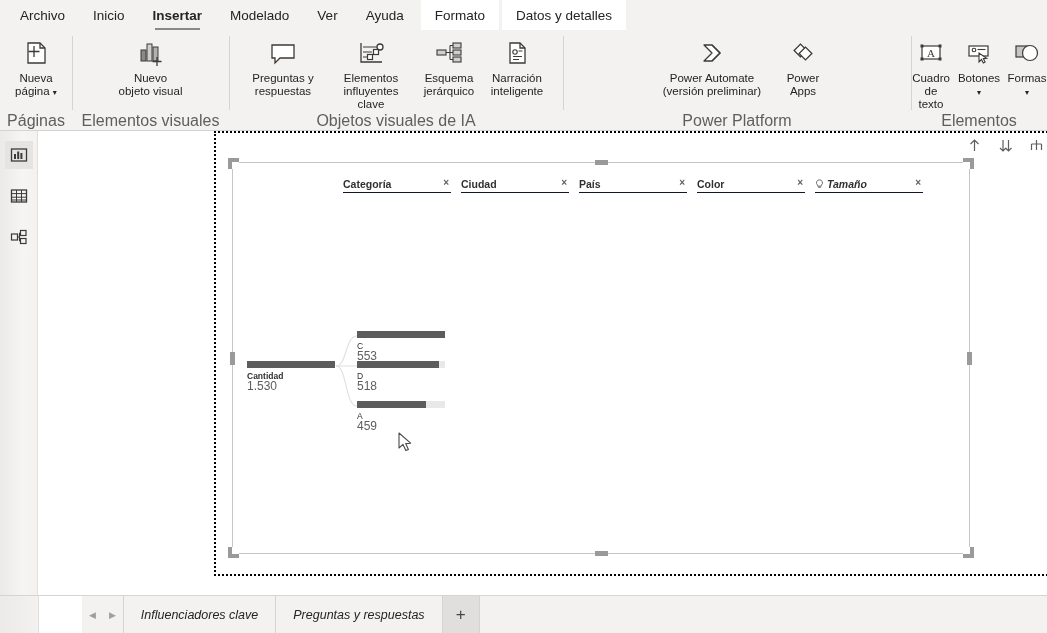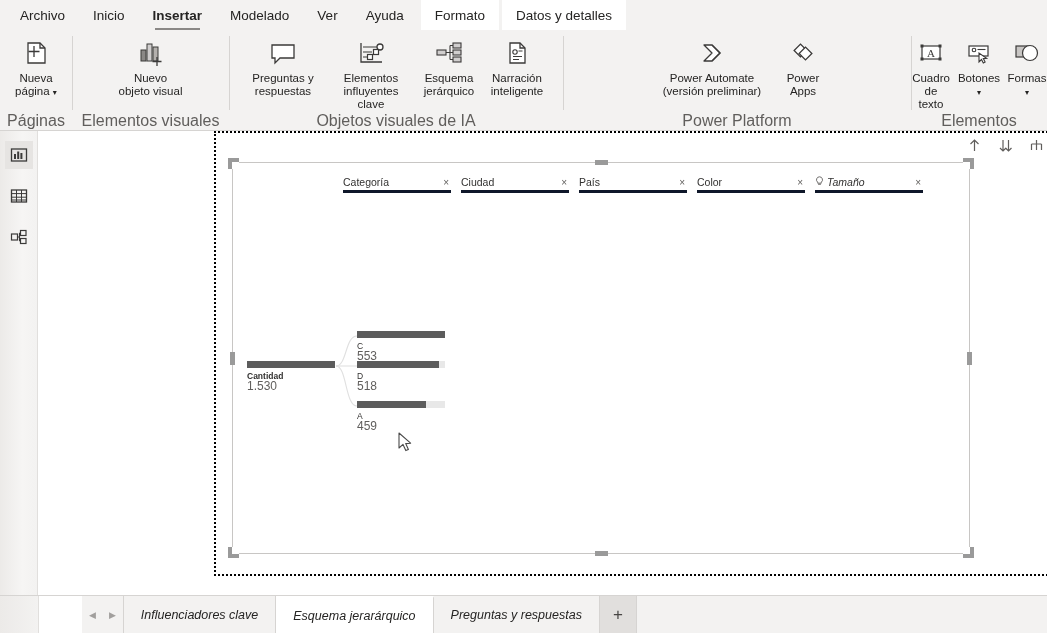--- a/index.html
+++ b/index.html
@@ -203,23 +203,24 @@
   .fields {
     position: absolute;
     left: 0; right: 0; top: 13px;
     height: 20px;
     display: flex;
   }
   .field {
     position: relative;
     height: 17px;
     display: flex;
-    align-items: flex-start;
-    border-bottom: 3px solid #0f172a;
-    box-sizing: border-box;
+    align-items: center;
+    border-bottom: 1px solid #0f172a;
+    box-sizing: border-box;
+    font-weight: bold;
   }
   .field .fname {
     font-size: 10.5px;
     color: #323130;
     white-space: nowrap;
   }
   .field .fname.italic { font-style: italic; }
   .field .fx {
     position: absolute;
     right: 2px; top: 1px;
@@ -657,23 +658,20 @@
   <div class="bottombar">
     <div class="bb-left"></div>
     <div class="bb-spacer"></div>
     <div class="navarrows">
       <span>◀</span>
       <span>▶</span>
     </div>
     <div class="ptab">
       <span>Influenciadores clave</span>
     </div>
-    <div class="ptab active">
-      <span>Esquema jerarárquico</span>
-    </div>
     <div class="ptab">
       <span>Preguntas y respuestas</span>
     </div>
     <div class="ptab-add">
       <span>+</span>
     </div>
     <div class="bb-rest"></div>
   </div>
 
 </div>

